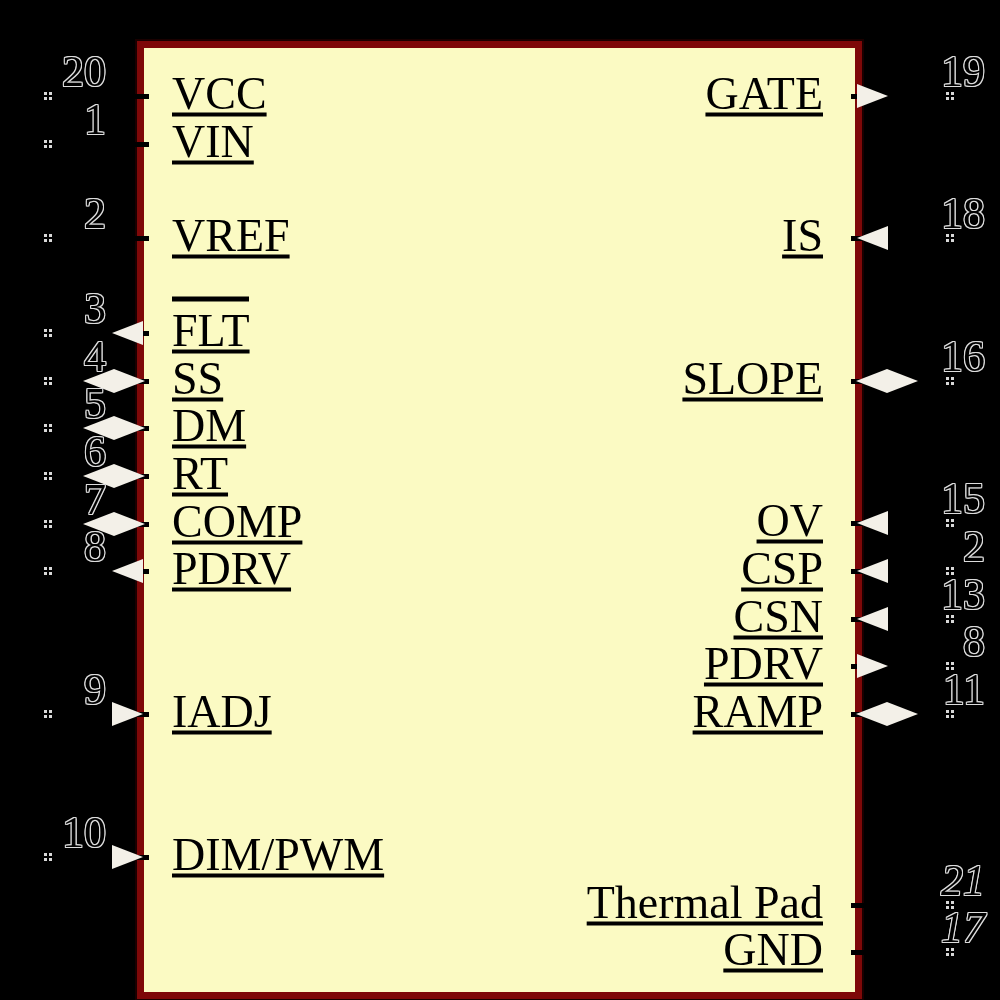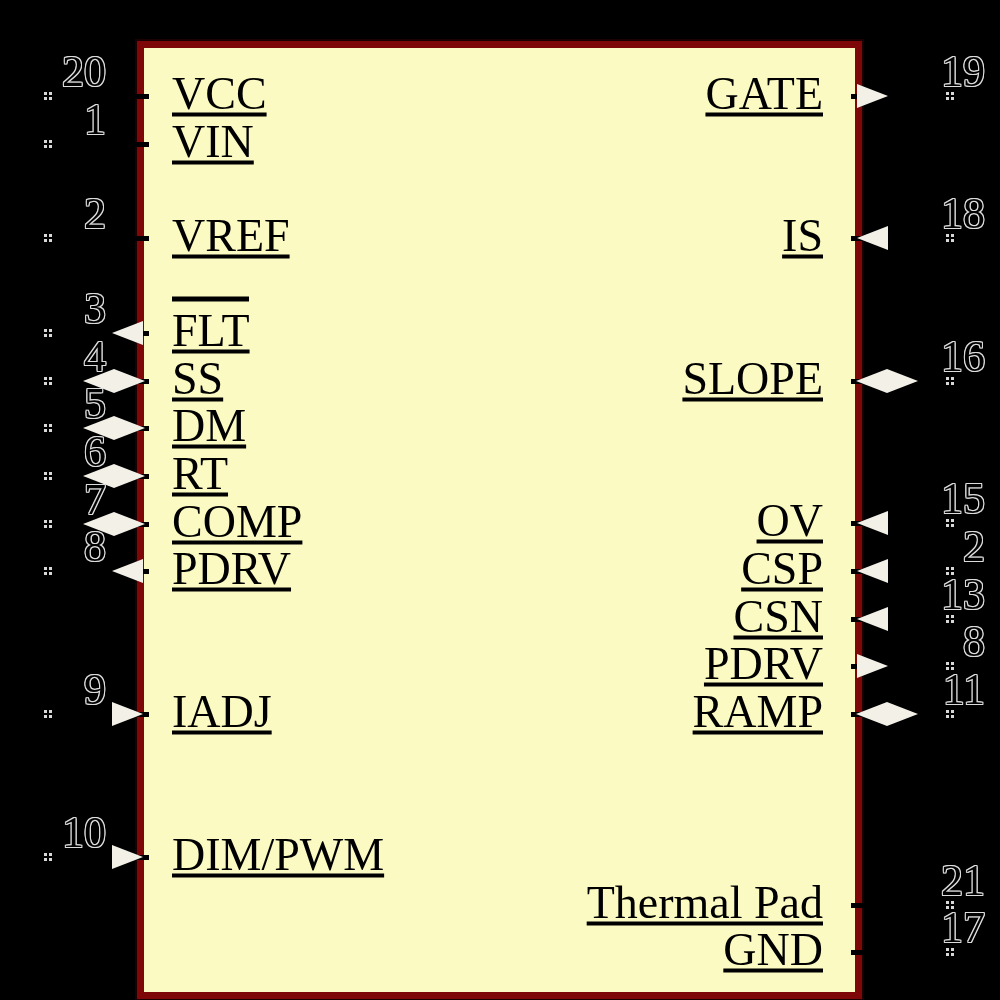--- a/index.html
+++ b/index.html
@@ -38,21 +38,21 @@
     position:absolute;bottom:2px;font-size:44px;line-height:1;
     color:#000;white-space:nowrap;
     text-shadow:
       -1px -1px 0 var(--number-outline), 1px -1px 0 var(--number-outline),
       -1px  1px 0 var(--number-outline), 1px  1px 0 var(--number-outline),
       -1px  0   0 var(--number-outline), 1px  0   0 var(--number-outline),
        0   -1px 0 var(--number-outline), 0    1px 0 var(--number-outline);
   }
   .pin.left .num{left:40px;width:66px;text-align:right;}
   .pin.right .num{left:895px;width:90px;text-align:right;}
-  .num.italic{margin-top:28px;}
+  .num.italic{font-style:italic;margin-top:28px;}
   .pin .stub{position:absolute;top:-2px;height:5px;width:18px;background:#000;}
   .pin.left .stub{left:131px;}
   .pin.right .stub{left:851px;}
   .tri{position:absolute;top:-12px;width:0;height:0;
        border-top:12px solid transparent;border-bottom:12px solid transparent;}
   .tri-left{border-right:31px solid var(--arrow);}
   .tri-right{border-left:31px solid var(--arrow);}
   .pin.left .tri{left:112px;}
   .pin.left.double .tri.first{left:83px;}
   .pin.left.double .tri.second{left:114px;}

